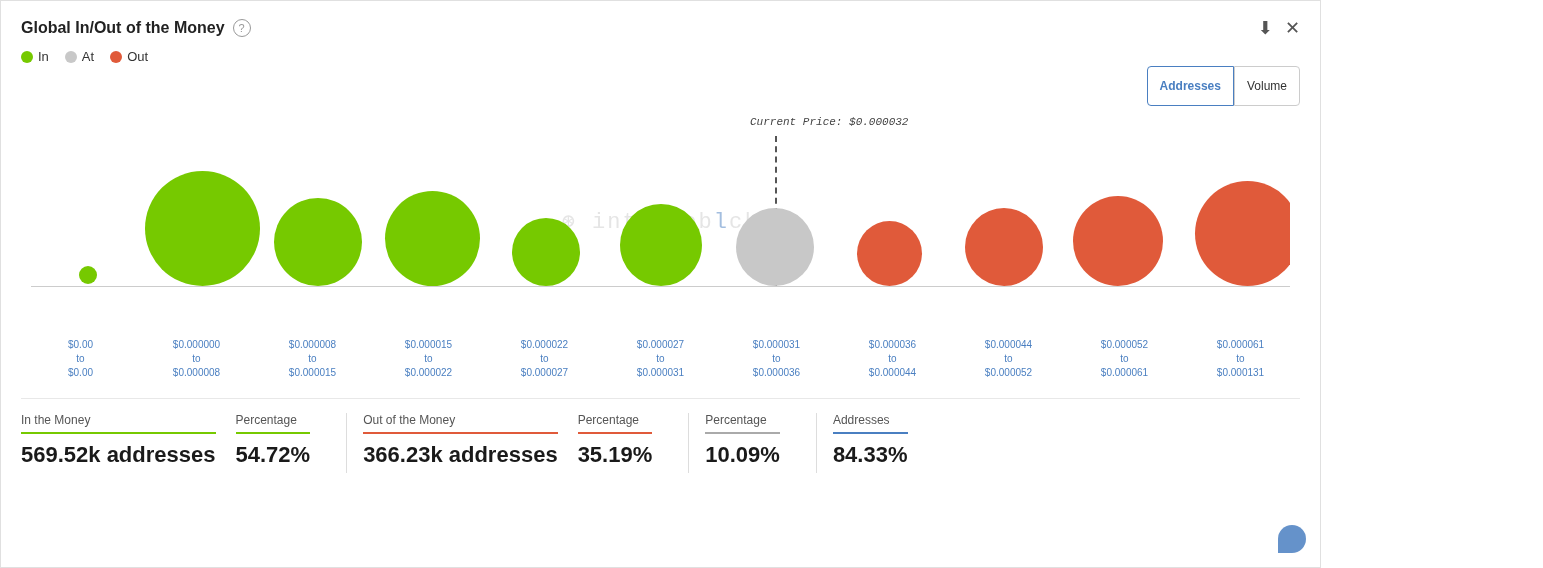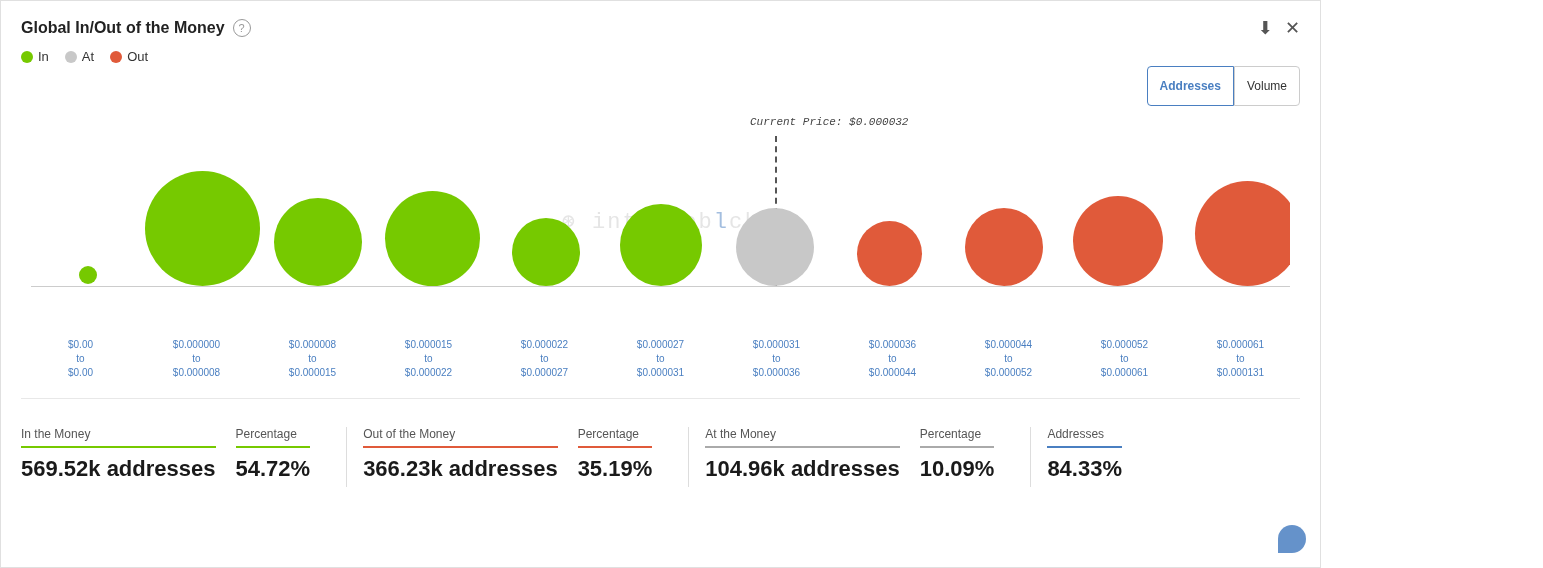--- a/index.html
+++ b/index.html
@@ -175,21 +175,21 @@
       text-align: center;
       font-size: 10px;
       color: #4a7fc1;
       line-height: 1.4;
     }
 
     .stats-row {
       display: flex;
       align-items: flex-start;
       border-top: 1px solid #e8e8e8;
-      padding-top: 28px;
+      padding-top: 14px;
       gap: 0;
     }
 
     .stat-block {
       display: flex;
       flex-direction: column;
       gap: 4px;
       padding: 0 20px 0 0;
       min-width: 120px;
     }
@@ -352,25 +352,20 @@
     </div>
 
     <div class="stat-block" style="min-width:80px;">
       <span class="stat-label">Percentage</span>
       <div class="stat-underline red"></div>
       <span class="stat-value">35.19%</span>
     </div>
 
     <div style="width:1px;background:#ddd;height:60px;margin:0 16px;"></div>
 
-    <div class="stat-block">
-      <span class="stat-label">At the Money</span>
-      <div class="stat-underline gray"></div>
-      <span class="stat-value">104.96k addresses</span>
-    </div>
 
     <div class="stat-block" style="min-width:80px;">
       <span class="stat-label">Percentage</span>
       <div class="stat-underline gray"></div>
       <span class="stat-value">10.09%</span>
     </div>
 
     <div style="width:1px;background:#ddd;height:60px;margin:0 16px;"></div>
 
     <div class="stat-block" style="min-width:90px;">

